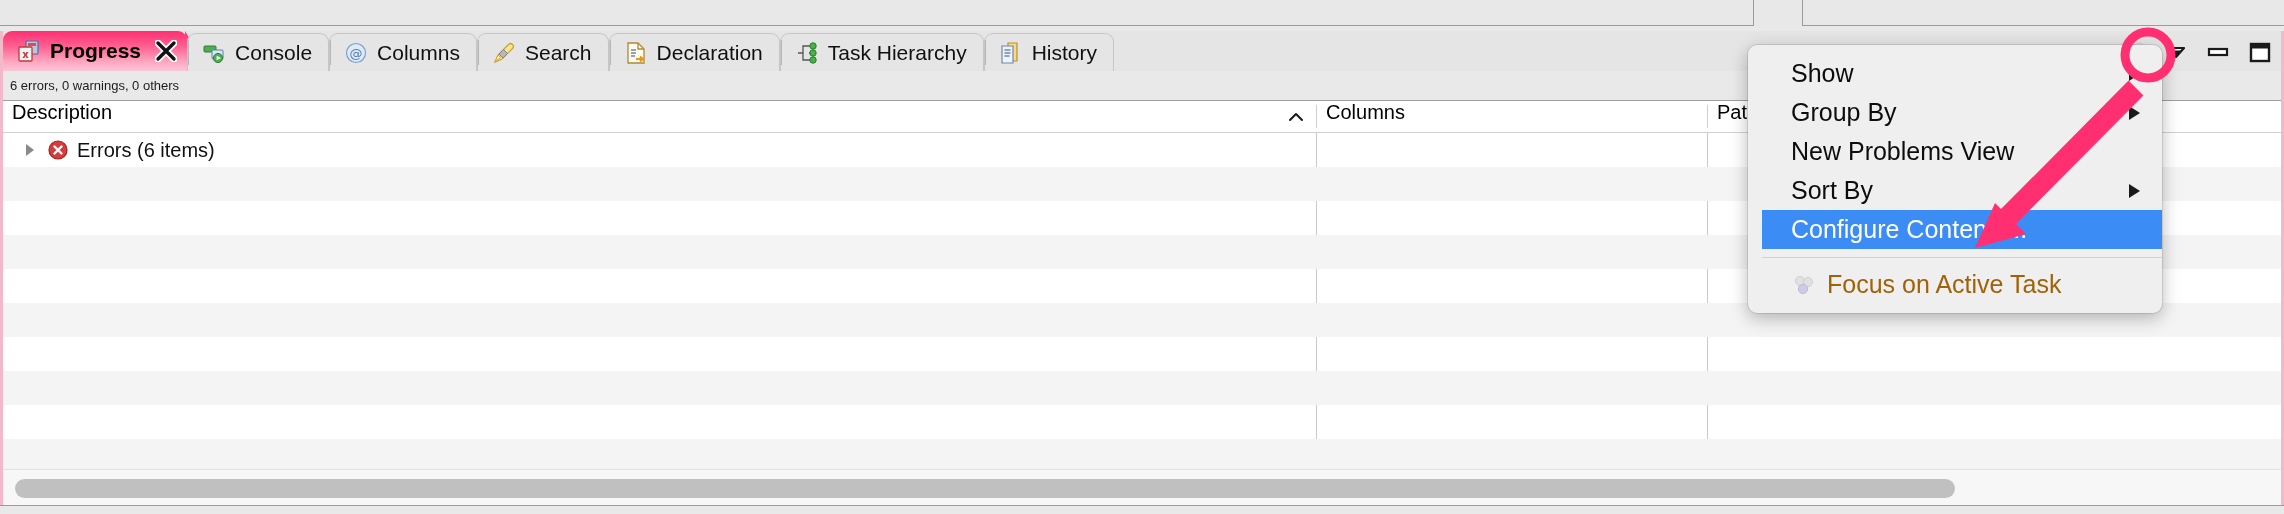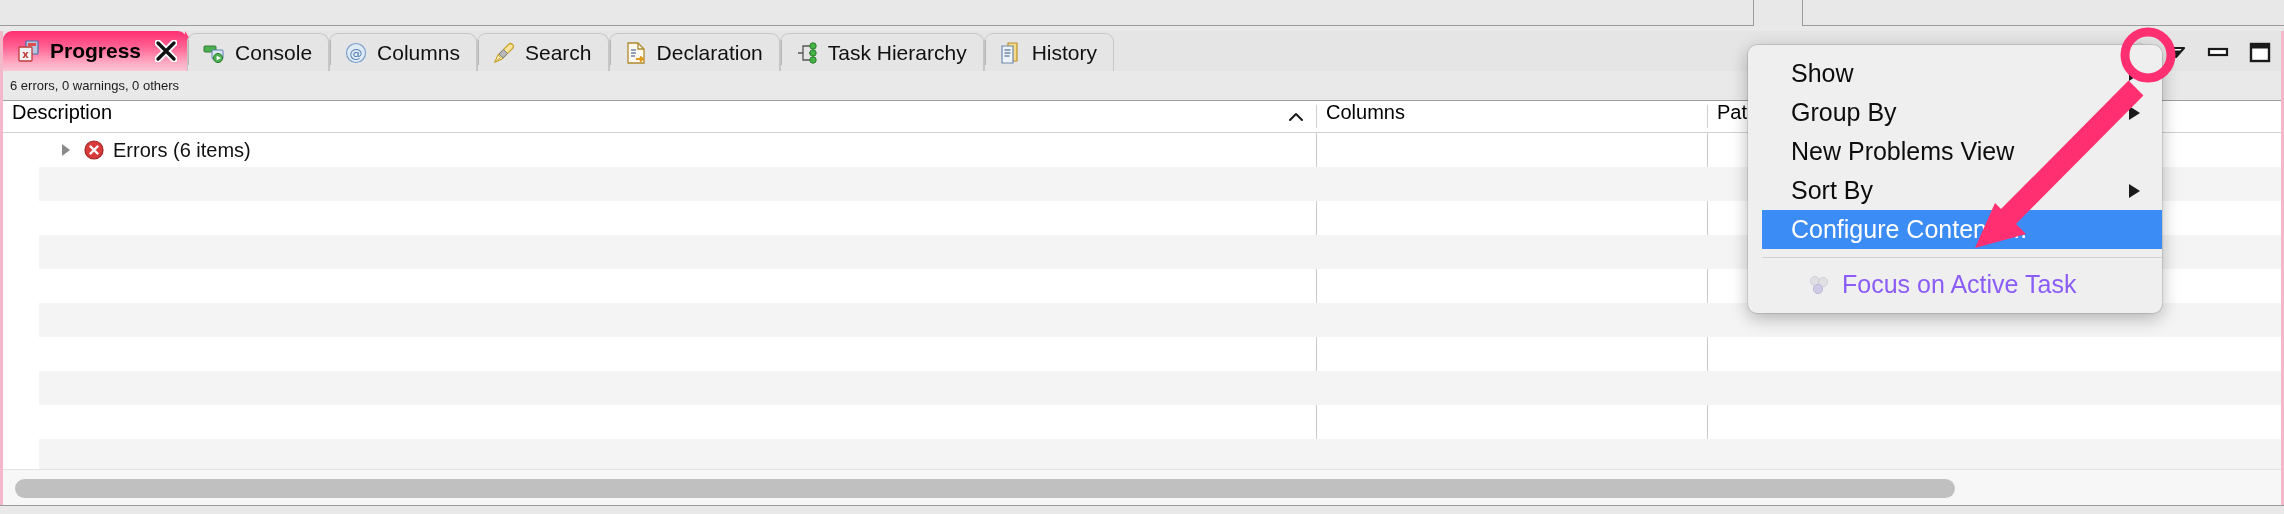--- a/index.html
+++ b/index.html
@@ -137,21 +137,21 @@
     white-space: nowrap;
   }
   .col-sep {
     position: absolute; top: 4px; height: 23px; width: 1px; background: #cfcfcf;
   }
   #sort-indicator {
     position: absolute; top: 0; height: 31px; width: 20px;
     display: flex; align-items: center; justify-content: center;
   }
   #table-body { position: relative; height: 336px; overflow: hidden; }
-  .row { position: relative; height: 34px; margin-left: 36px; }
+  .row { position: relative; height: 34px; }
   .row.alt { background: #f4f4f4; }
   .row.first {
     display: flex; align-items: center; gap: 8px; padding-left: 18px;
     font-size: 20px; color: #111;
   }
   .grid-line {
     position: absolute; top: 0; bottom: 0; width: 1px; background: #c9c9c9;
   }
 
   
@@ -180,21 +180,21 @@
     overflow: hidden;
   }
   .mi {
     position: relative;
     height: 39px;
     display: flex; align-items: center;
     padding: 0 16px 0 29px;
     white-space: nowrap;
   }
   .mi.selected { background: #3b8cf5; color: #ffffff; }
-  .mi.disabled { color: #8b5cf6; margin-left: 15px; }
+  .mi.disabled { color: #a16207; }
   .mi-arrow {
     position: absolute; right: 22px; top: 50%; transform: translateY(-50%);
     width: 0; height: 0;
     border-left: 11px solid #1a1a1a;
     border-top: 7px solid transparent;
     border-bottom: 7px solid transparent;
   }
   .mi-icon { width: 26px; height: 26px; margin-right: 10px; flex: none; }
   .menu-sep { height: 1px; background: #d2d2d3; margin: 8px 0 7px 0; }
 

